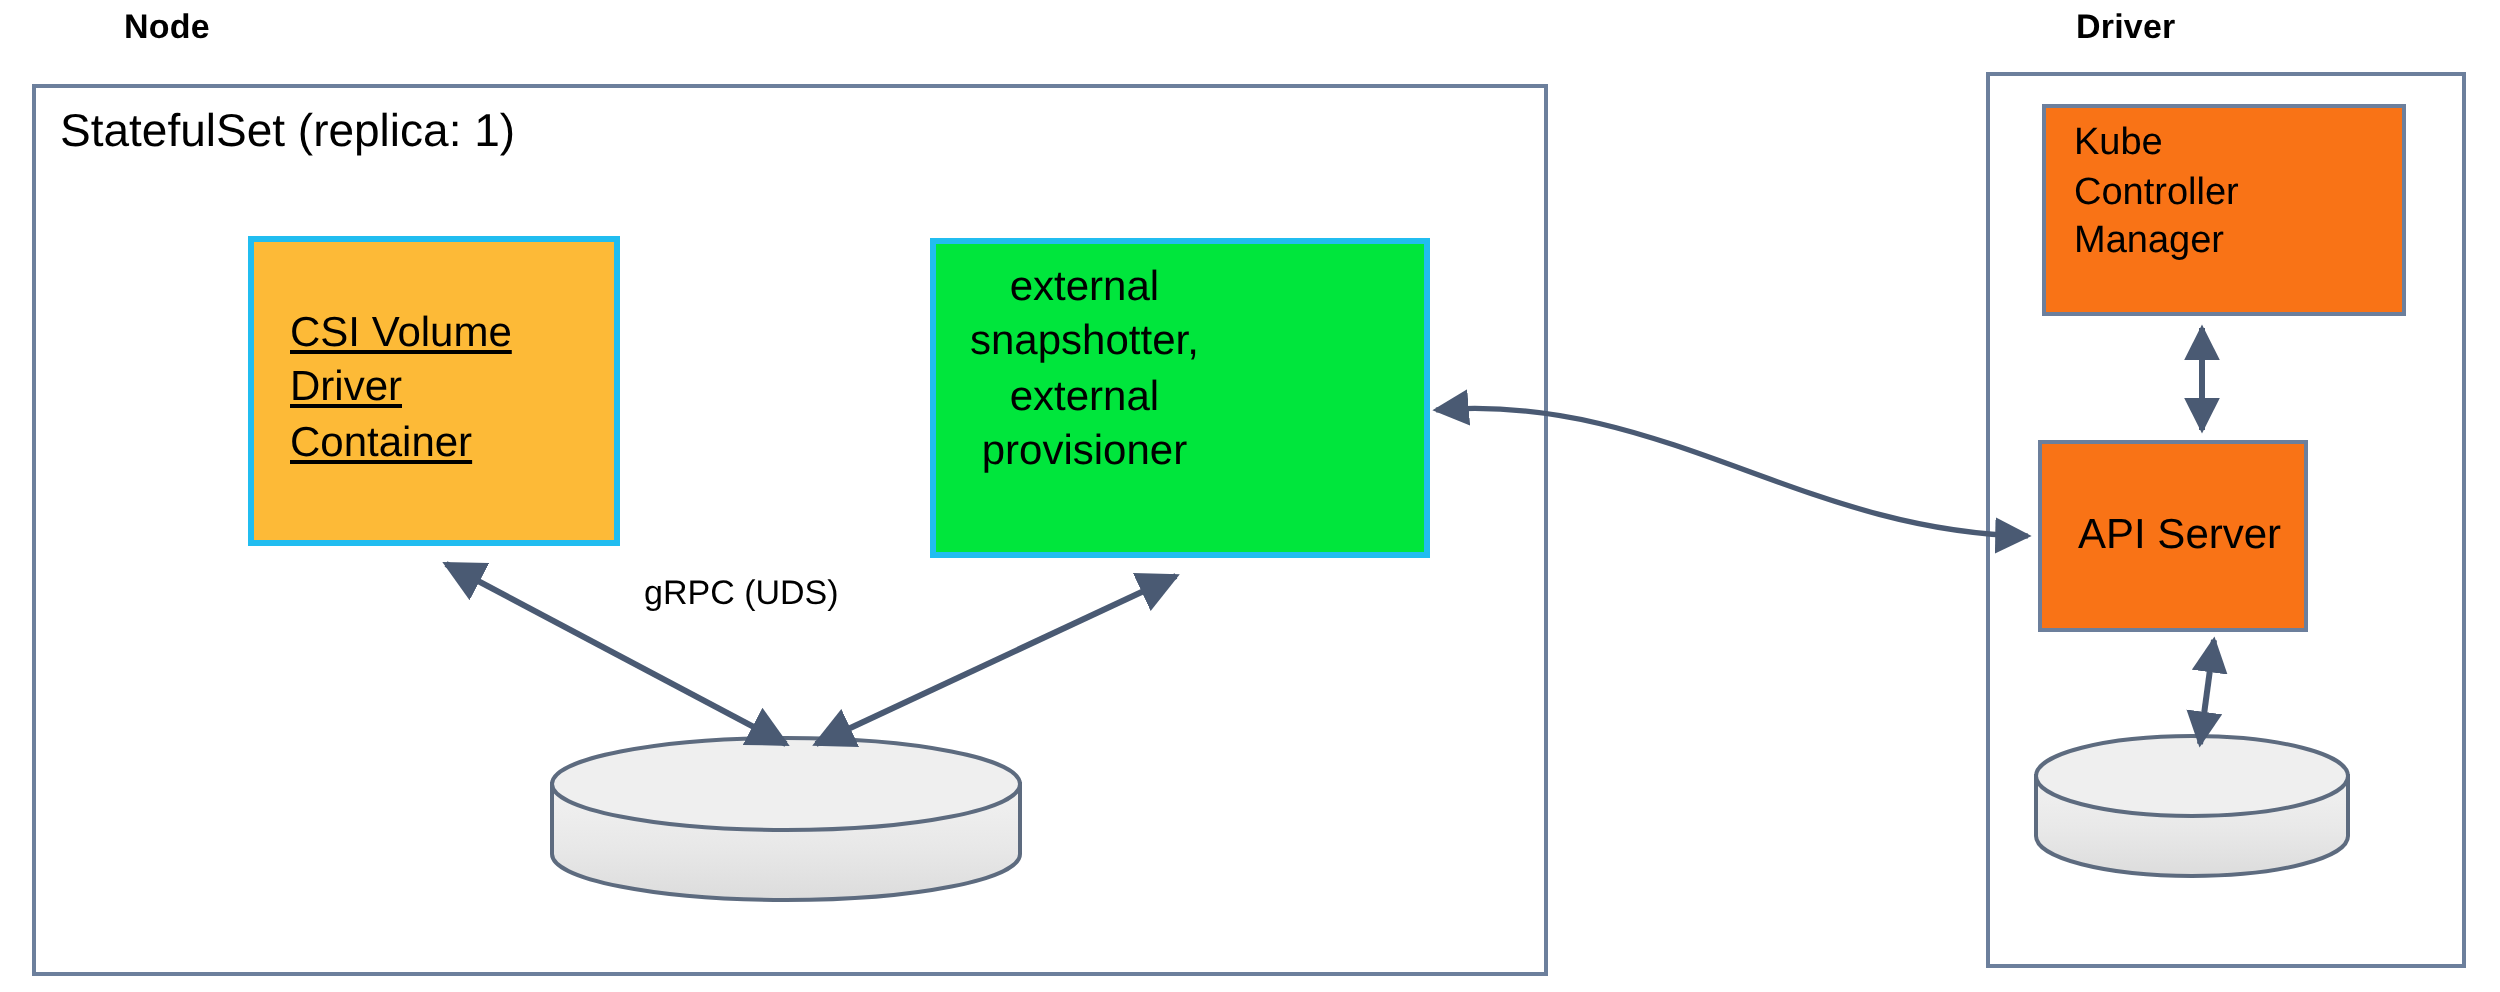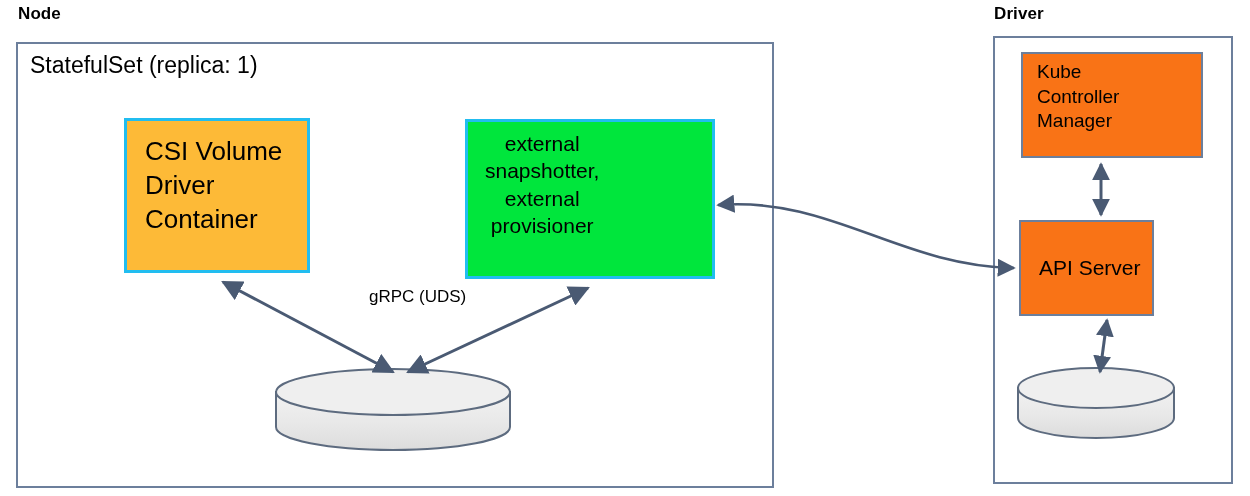--- a/index.html
+++ b/index.html
@@ -21,20 +21,21 @@
   }
   .abs { position: absolute; }
 
   
   .group-label {
     font-size: 17px;
     font-weight: bold;
     color: #000000;
     letter-spacing: .1px;
     white-space: nowrap;
+    margin-left: 44px;
   }
 
   
   .container-box {
     border: 2px solid #6c7f9c;
     background: #ffffff;
     box-sizing: border-box;
   }
 
   
@@ -66,21 +67,20 @@
   .title-statefulset {
     font-size: 23px;
     color: #000000;
     white-space: nowrap;
   }
 
   .edge-label {
     font-size: 17px;
     color: #000000;
     white-space: nowrap;
-    margin-left: 47px;
   }
 
   
   .cyl-label {
     font-size: 17px;
     color: #000000;
     white-space: nowrap;
     text-align: center;
   }
 
@@ -98,21 +98,21 @@
 
 <div id="canvas">
 
   <div class="abs group-label" style="left:18px; top:4px;">Node</div>
 
   <div class="abs container-box" style="left:16px; top:42px; width:758px; height:446px;"></div>
 
   <div class="abs title-statefulset" style="left:30px; top:52px;">StatefulSet (replica: 1)</div>
 
   <div class="abs node-box box-csi" style="left:124px; top:118px; width:186px; height:155px;">
-    <div class="label" style="font-size:26px; padding:14px 0 0 18px;">CSI Volume
+    <div class="label" style="font-size:21px; padding:32px 0 0 18px;text-decoration:underline;">CSI Volume
 Driver
 Container</div>
   </div>
 
   <div class="abs node-box box-external" style="left:465px; top:119px; width:250px; height:160px;">
     <div class="label" style="font-size:21px; padding:8px 0 0 17px;text-align:center;">external
 snapshotter,
 external
 provisioner</div>
   </div>

